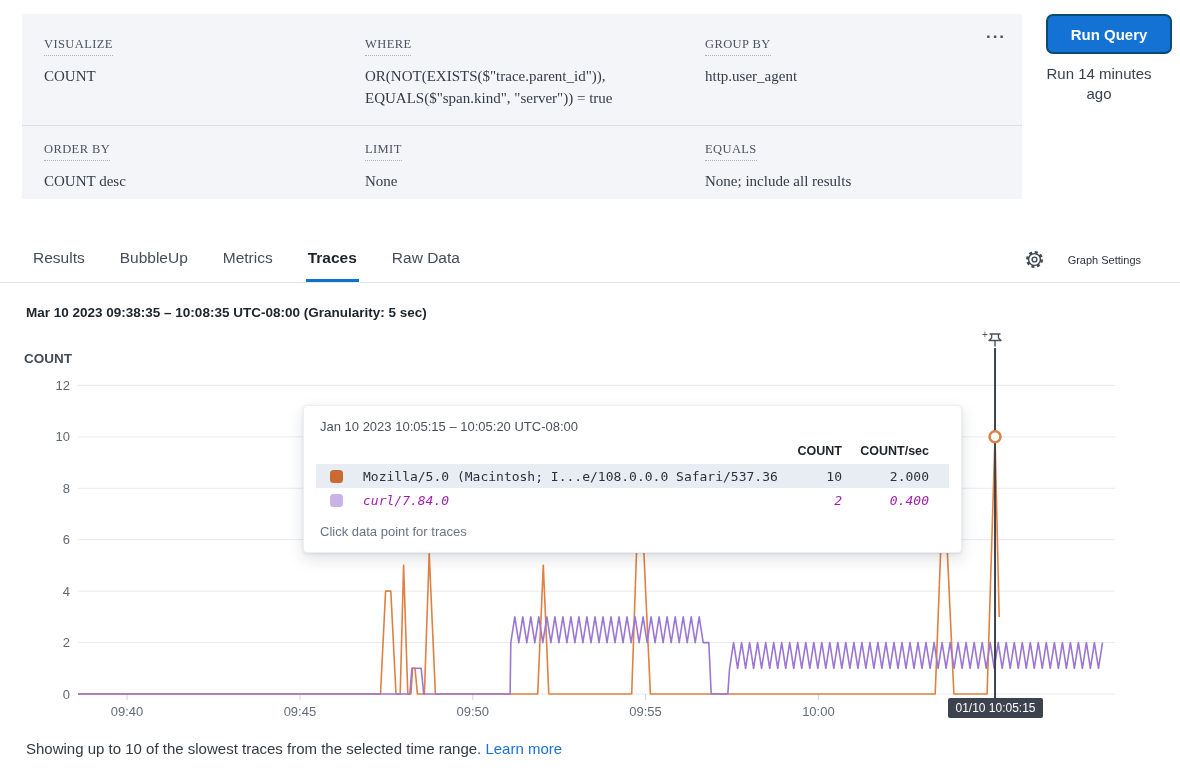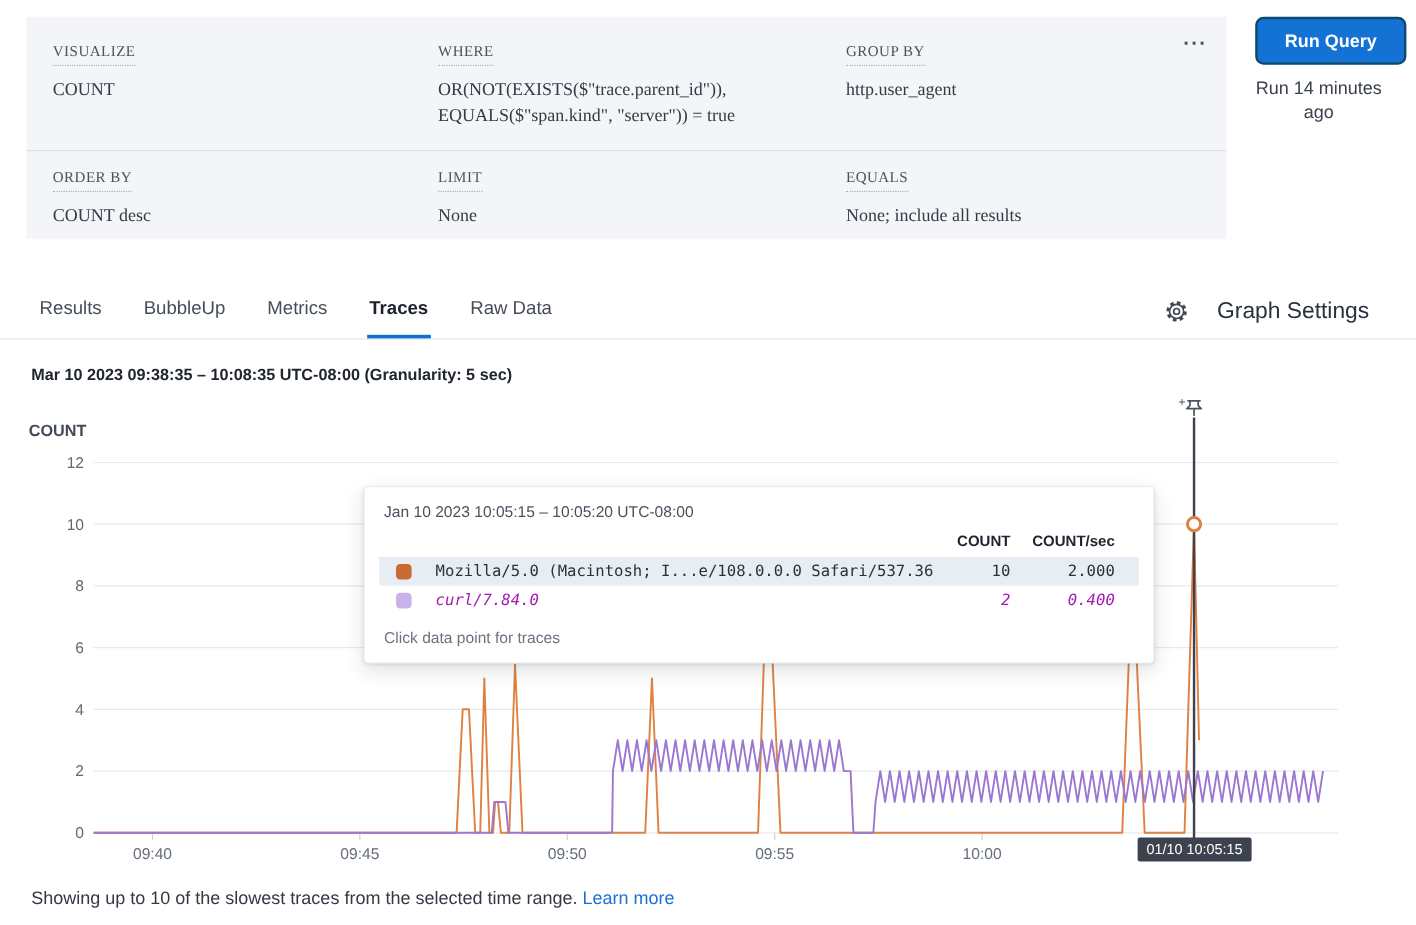--- a/index.html
+++ b/index.html
@@ -22,21 +22,21 @@
            font-family:"Liberation Sans",sans-serif;cursor:pointer;}
   .run-ago{position:absolute;left:1040px;top:64px;width:118px;text-align:center;font-size:15px;
            line-height:20px;color:#3a414d;}
   
   .tabs-row{position:absolute;left:0;top:237px;width:1180px;display:flex;align-items:stretch;
             border-bottom:1px solid #e2e5ea;padding-left:31px;box-sizing:border-box;}
   .tabs{display:flex;gap:31px;}
   .tab{font-size:15.5px;color:#454d59;padding:12px 2px 12px;border-bottom:3px solid transparent;cursor:pointer;}
   .tab.active{font-weight:bold;color:#1b222c;border-bottom-color:#1072d0;}
   .graph-settings{margin-left:auto;margin-right:39px;display:flex;align-items:center;gap:24px;
-                  font-size:19px;color:#2b323d;cursor:pointer;}
+                  font-size:11px;color:#2b323d;cursor:pointer;}
   
   .timerange{position:absolute;left:26px;top:305px;font-size:13.5px;font-weight:bold;color:#20262e;}
   .ylab{position:absolute;left:24px;top:351px;font-size:13.5px;font-weight:bold;color:#434b57;}
   #chart{position:absolute;left:0;top:330px;}
   
   .badge{position:absolute;left:948px;top:698px;width:95px;height:20px;line-height:20px;background:#3d434e;
          color:#fff;font-size:12px;text-align:center;border-radius:2px;}
   
   .tooltip{position:absolute;left:303px;top:405px;width:659px;height:148px;background:#fff;border-radius:4px;
            border:1px solid #eceef1;box-shadow:0 1px 3px rgba(20,30,50,.10),0 6px 16px rgba(20,30,50,.13);

